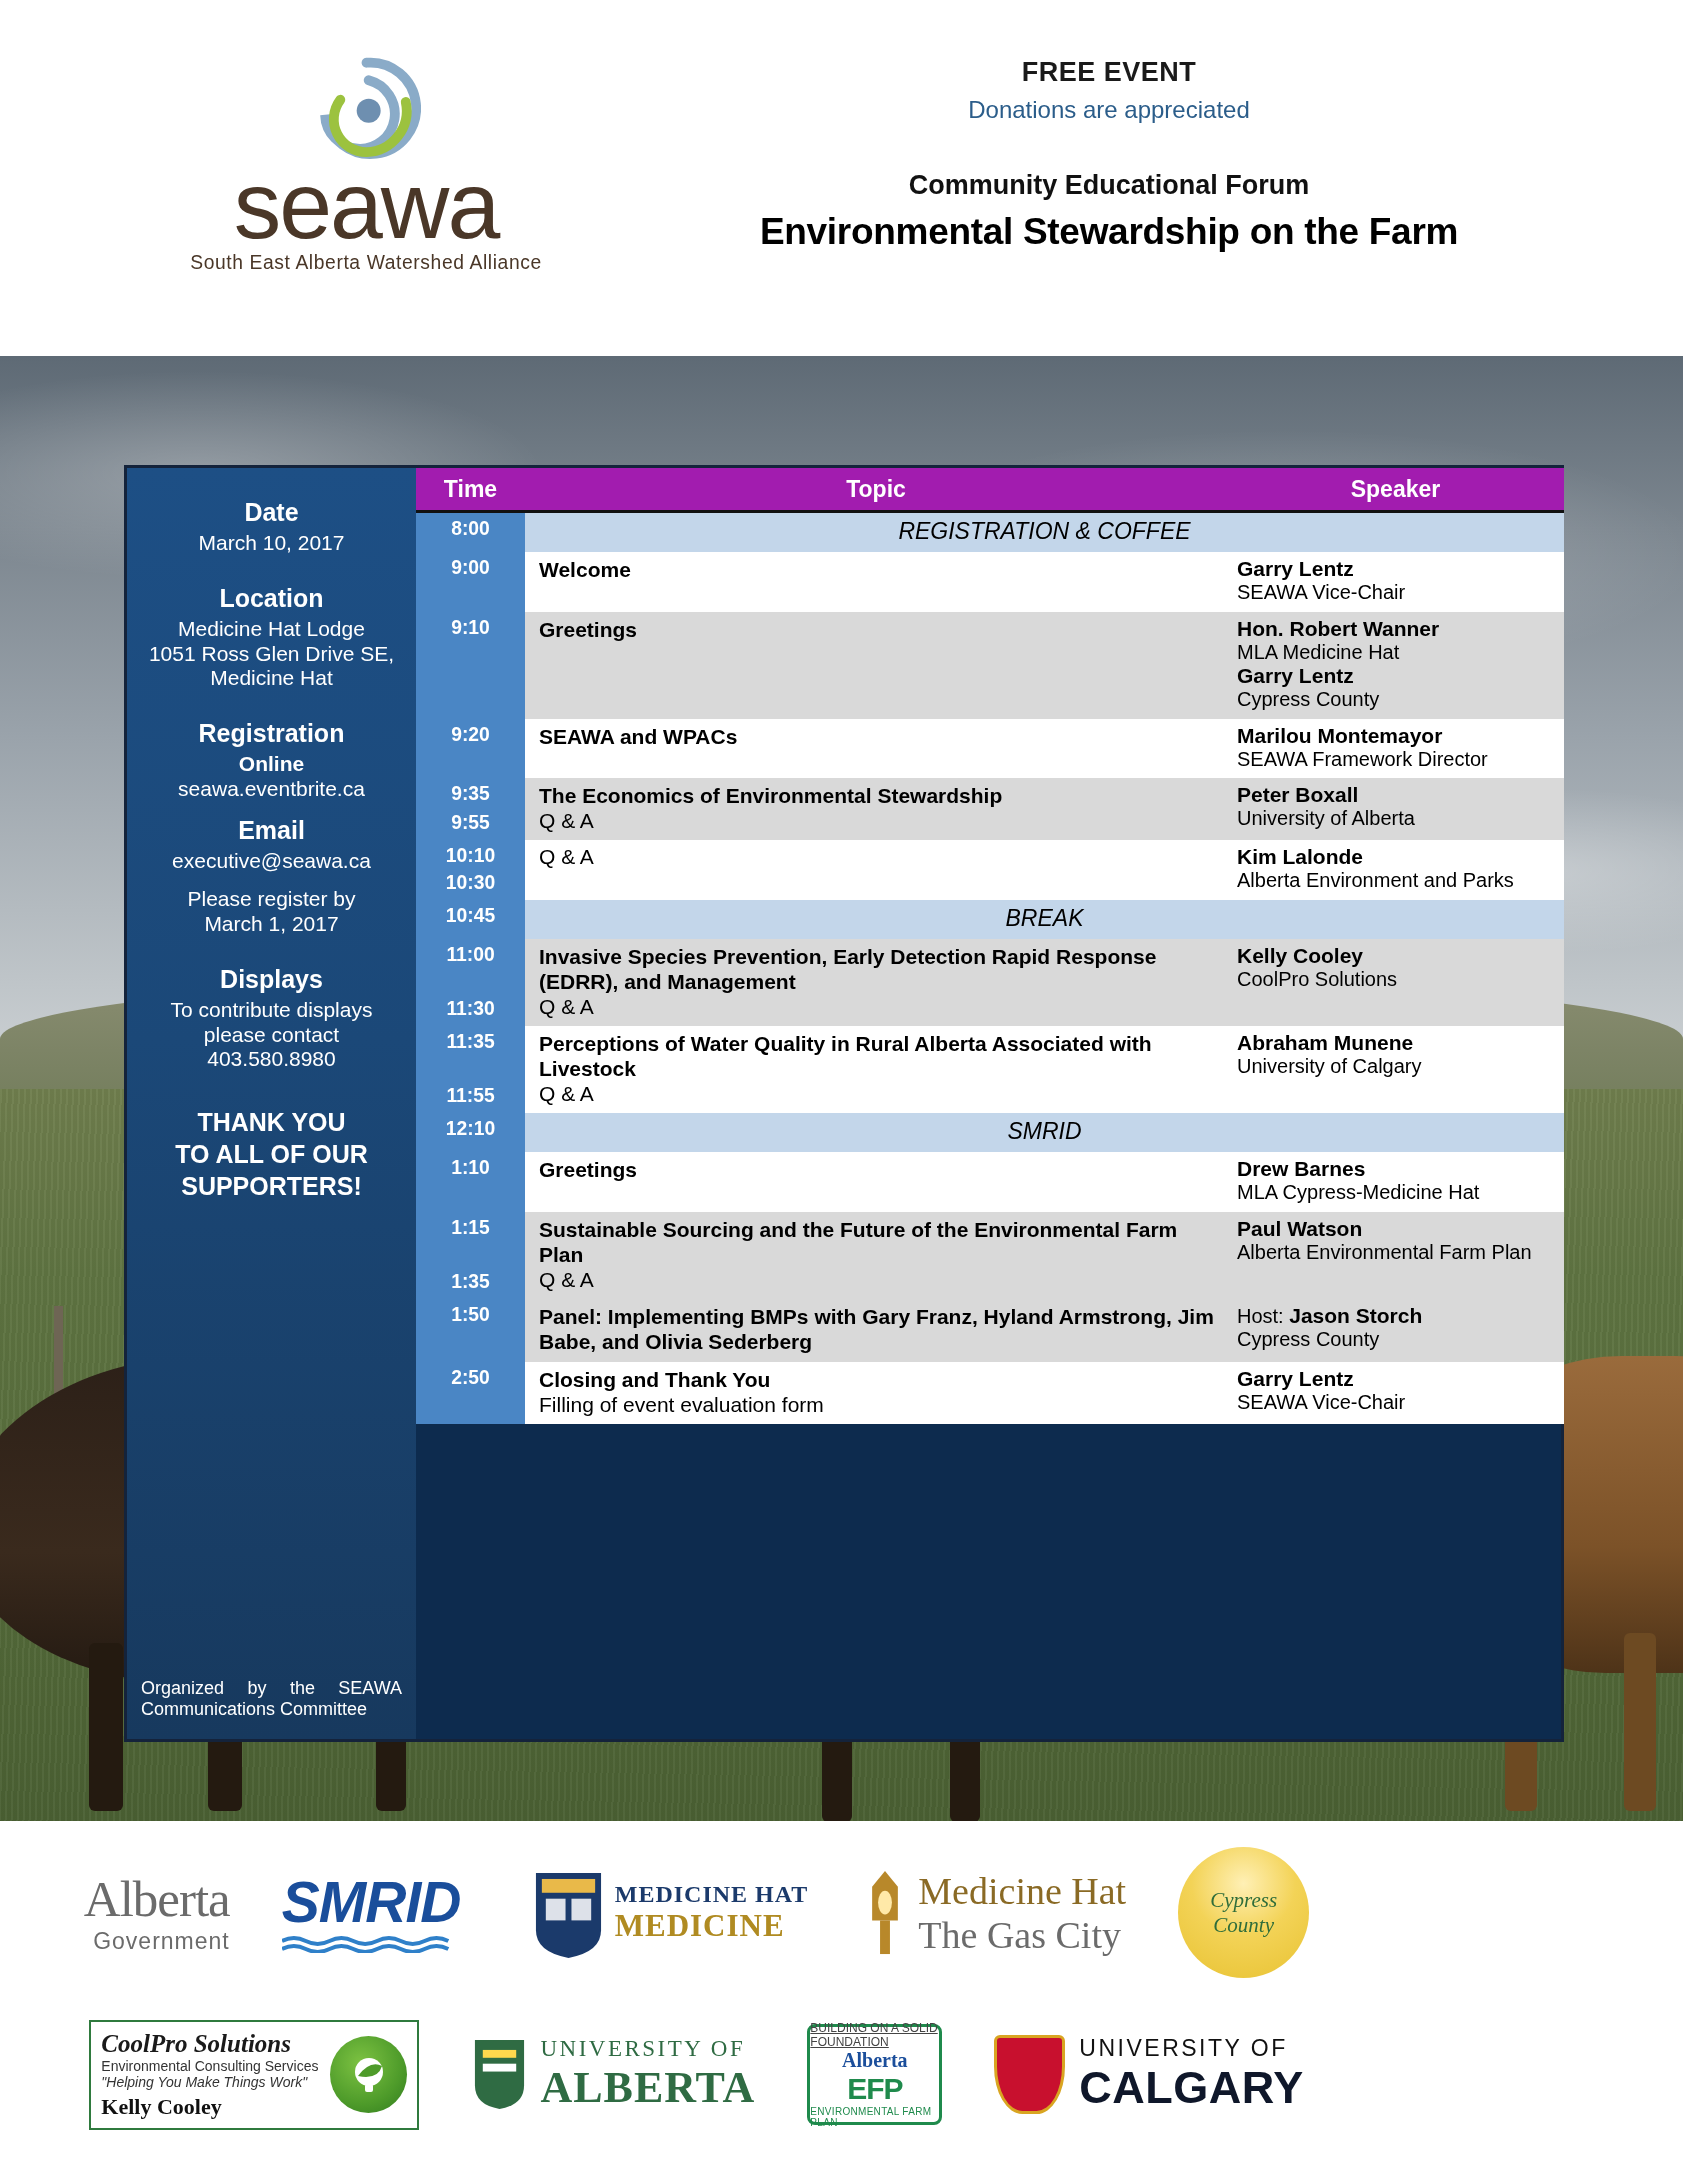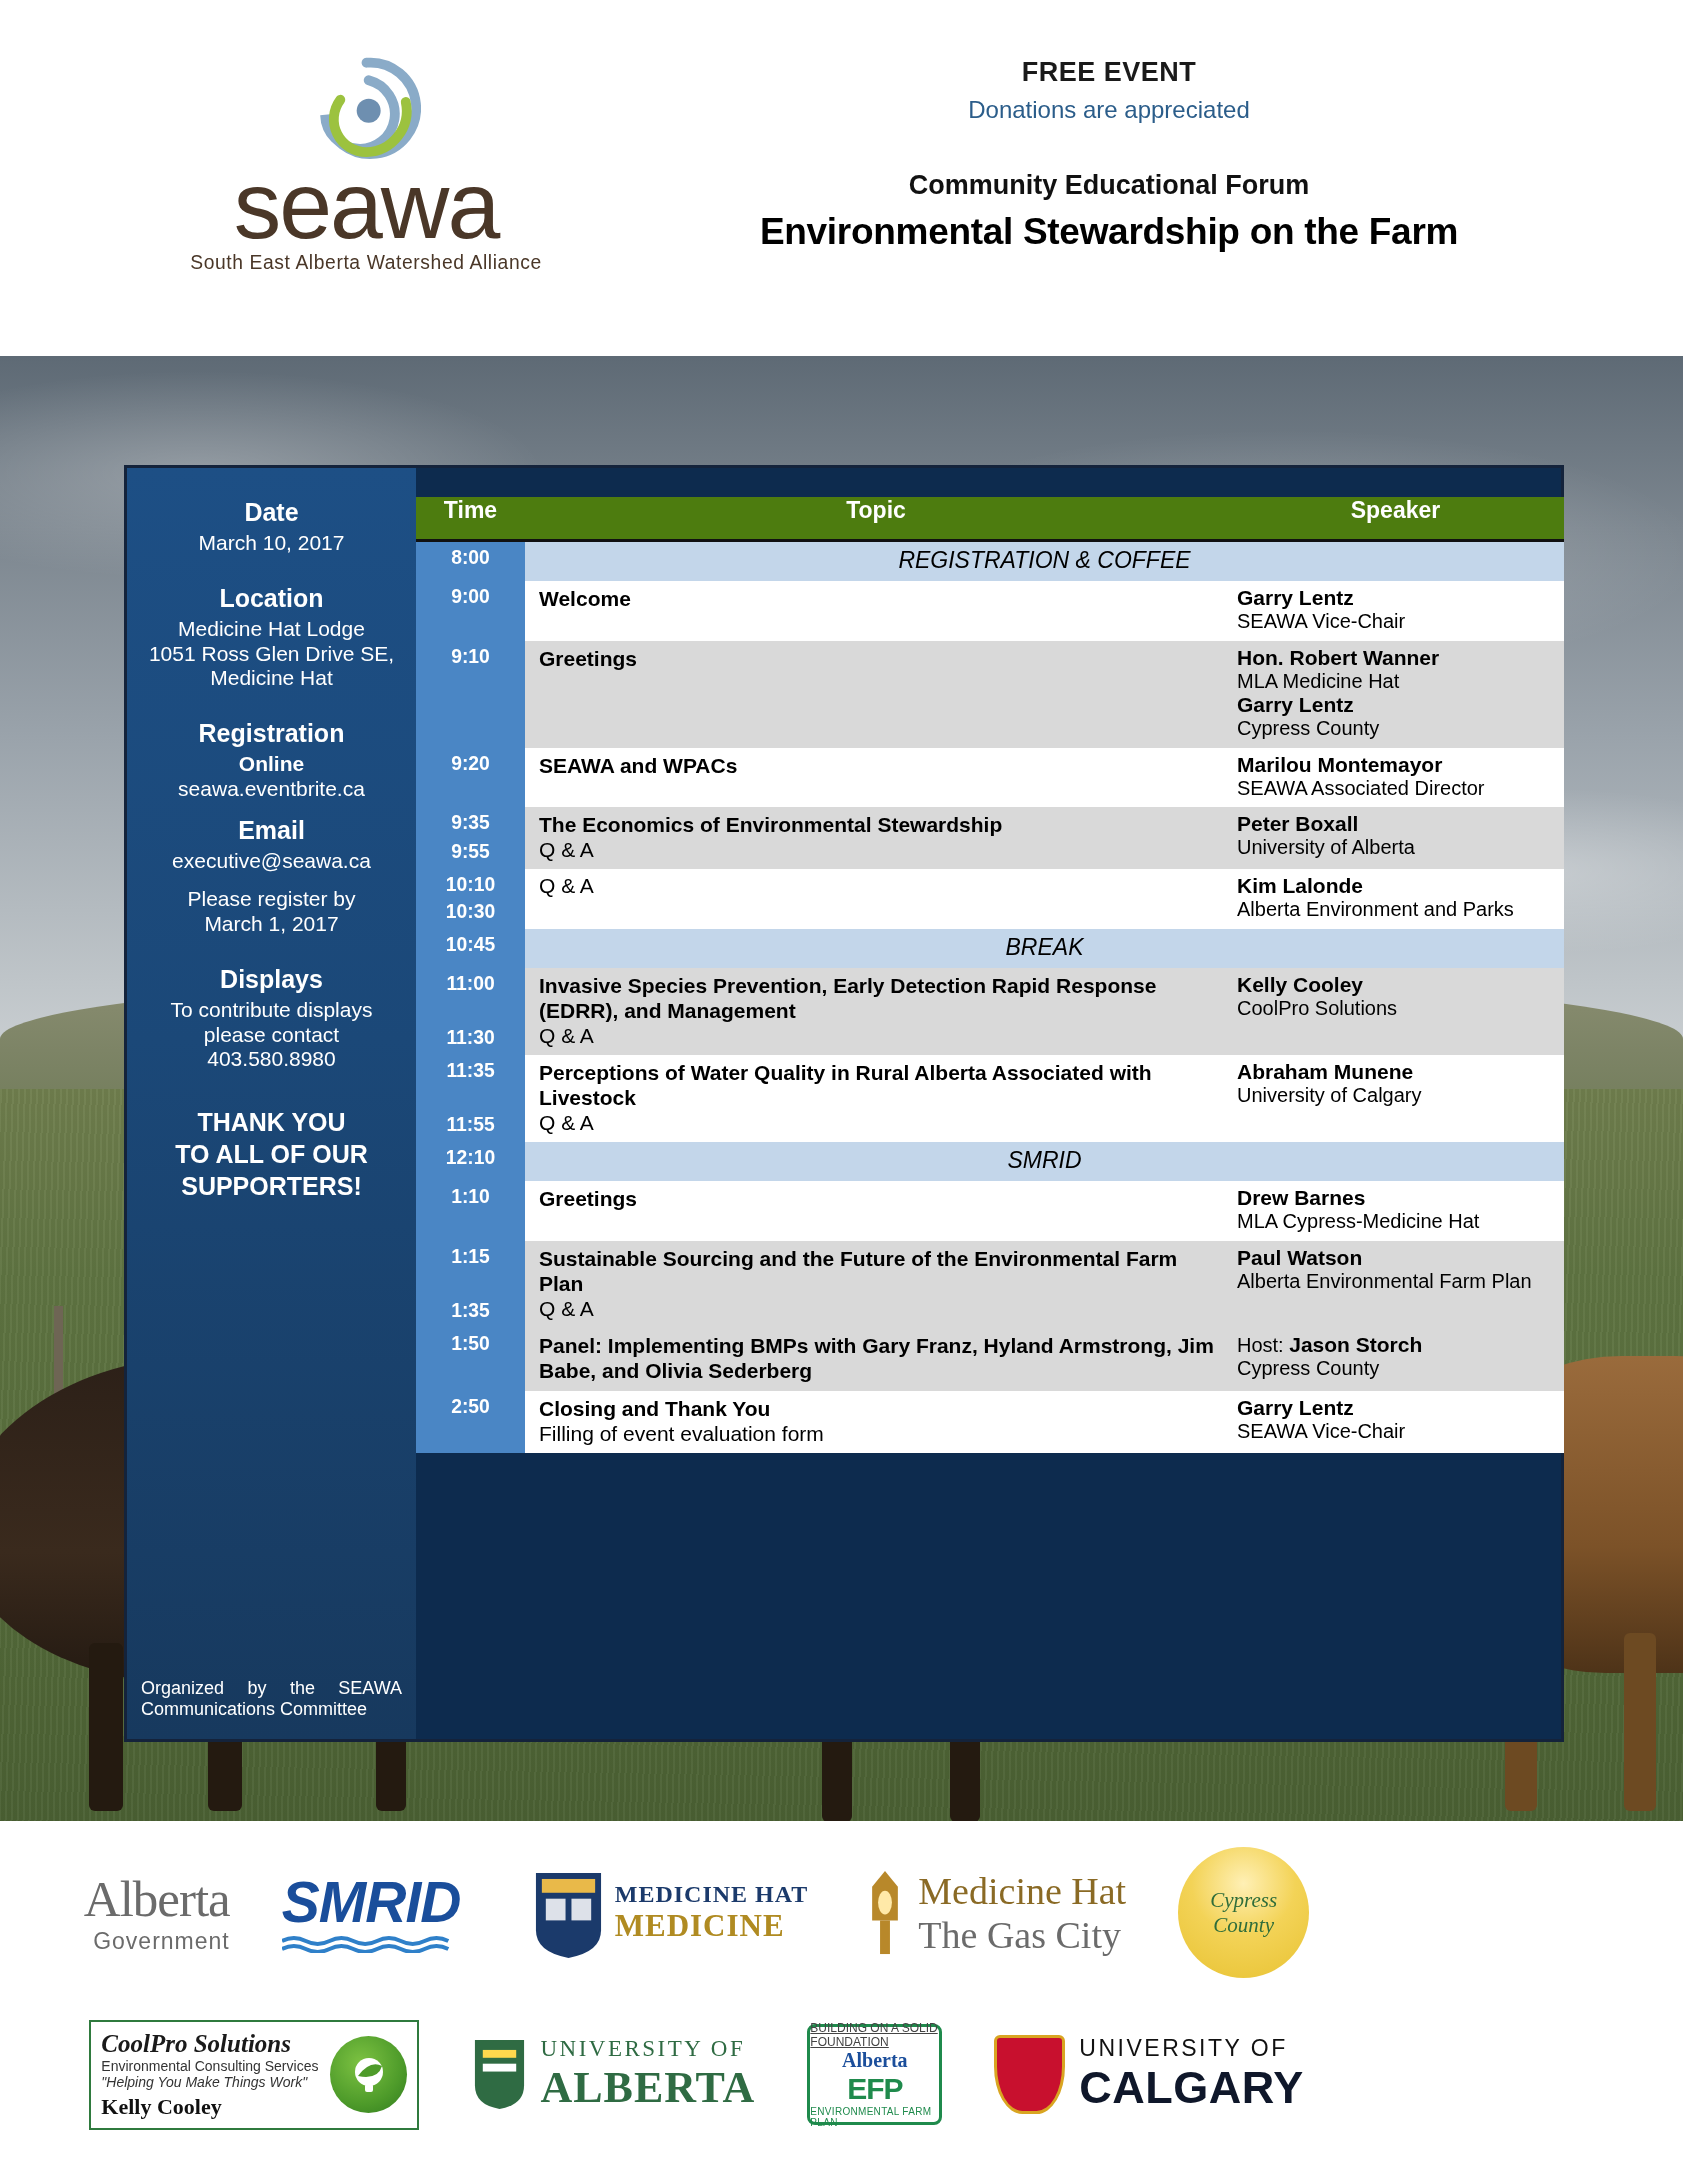--- a/index.html
+++ b/index.html
@@ -213,26 +213,26 @@
     position: absolute;
     left: 289px;
     top: 0;
     width: 1148px;
     height: 100%;
     box-sizing: border-box;
   }
   .thead {
     display: flex;
     height: 42px;
-    background: #4d7c0f;
+    background: #a21caf;
     color: #ffffff;
     font-weight: bold;
     font-size: 23px;
+    align-items: center;
     border-bottom: 3px solid #111;
-    margin-top: 29px;
   }
   .th-time { width: 109px; text-align: center; }
   .th-topic { flex: 1; text-align: center; }
   .th-speaker { width: 337px; text-align: center; }
 
   .trow {
     display: flex;
     align-items: stretch;
     font-size: 21px;
   }
@@ -530,21 +530,21 @@
           </div>
         </div>
         <div class="trow">
           <div class="c-time">9:20</div>
           <div class="c-body">
             <div class="c-topic wht">
               <div class="topic-title">SEAWA and WPACs</div>
             </div>
             <div class="c-speaker wht">
               <div><span class="spk-name">Marilou Montemayor</span></div>
-              <div class="spk-org">SEAWA Associated Director</div>
+              <div class="spk-org">SEAWA Framework Director</div>
             </div>
           </div>
         </div>
         <div class="trow">
           <div class="c-time" style="display: flex; flex-direction: column; justify-content: space-between; padding-bottom: 6px;">
             <div>9:35</div>
             <div style="margin-top: auto;">9:55</div>
           </div>
           <div class="c-body">
             <div class="c-topic gry">

